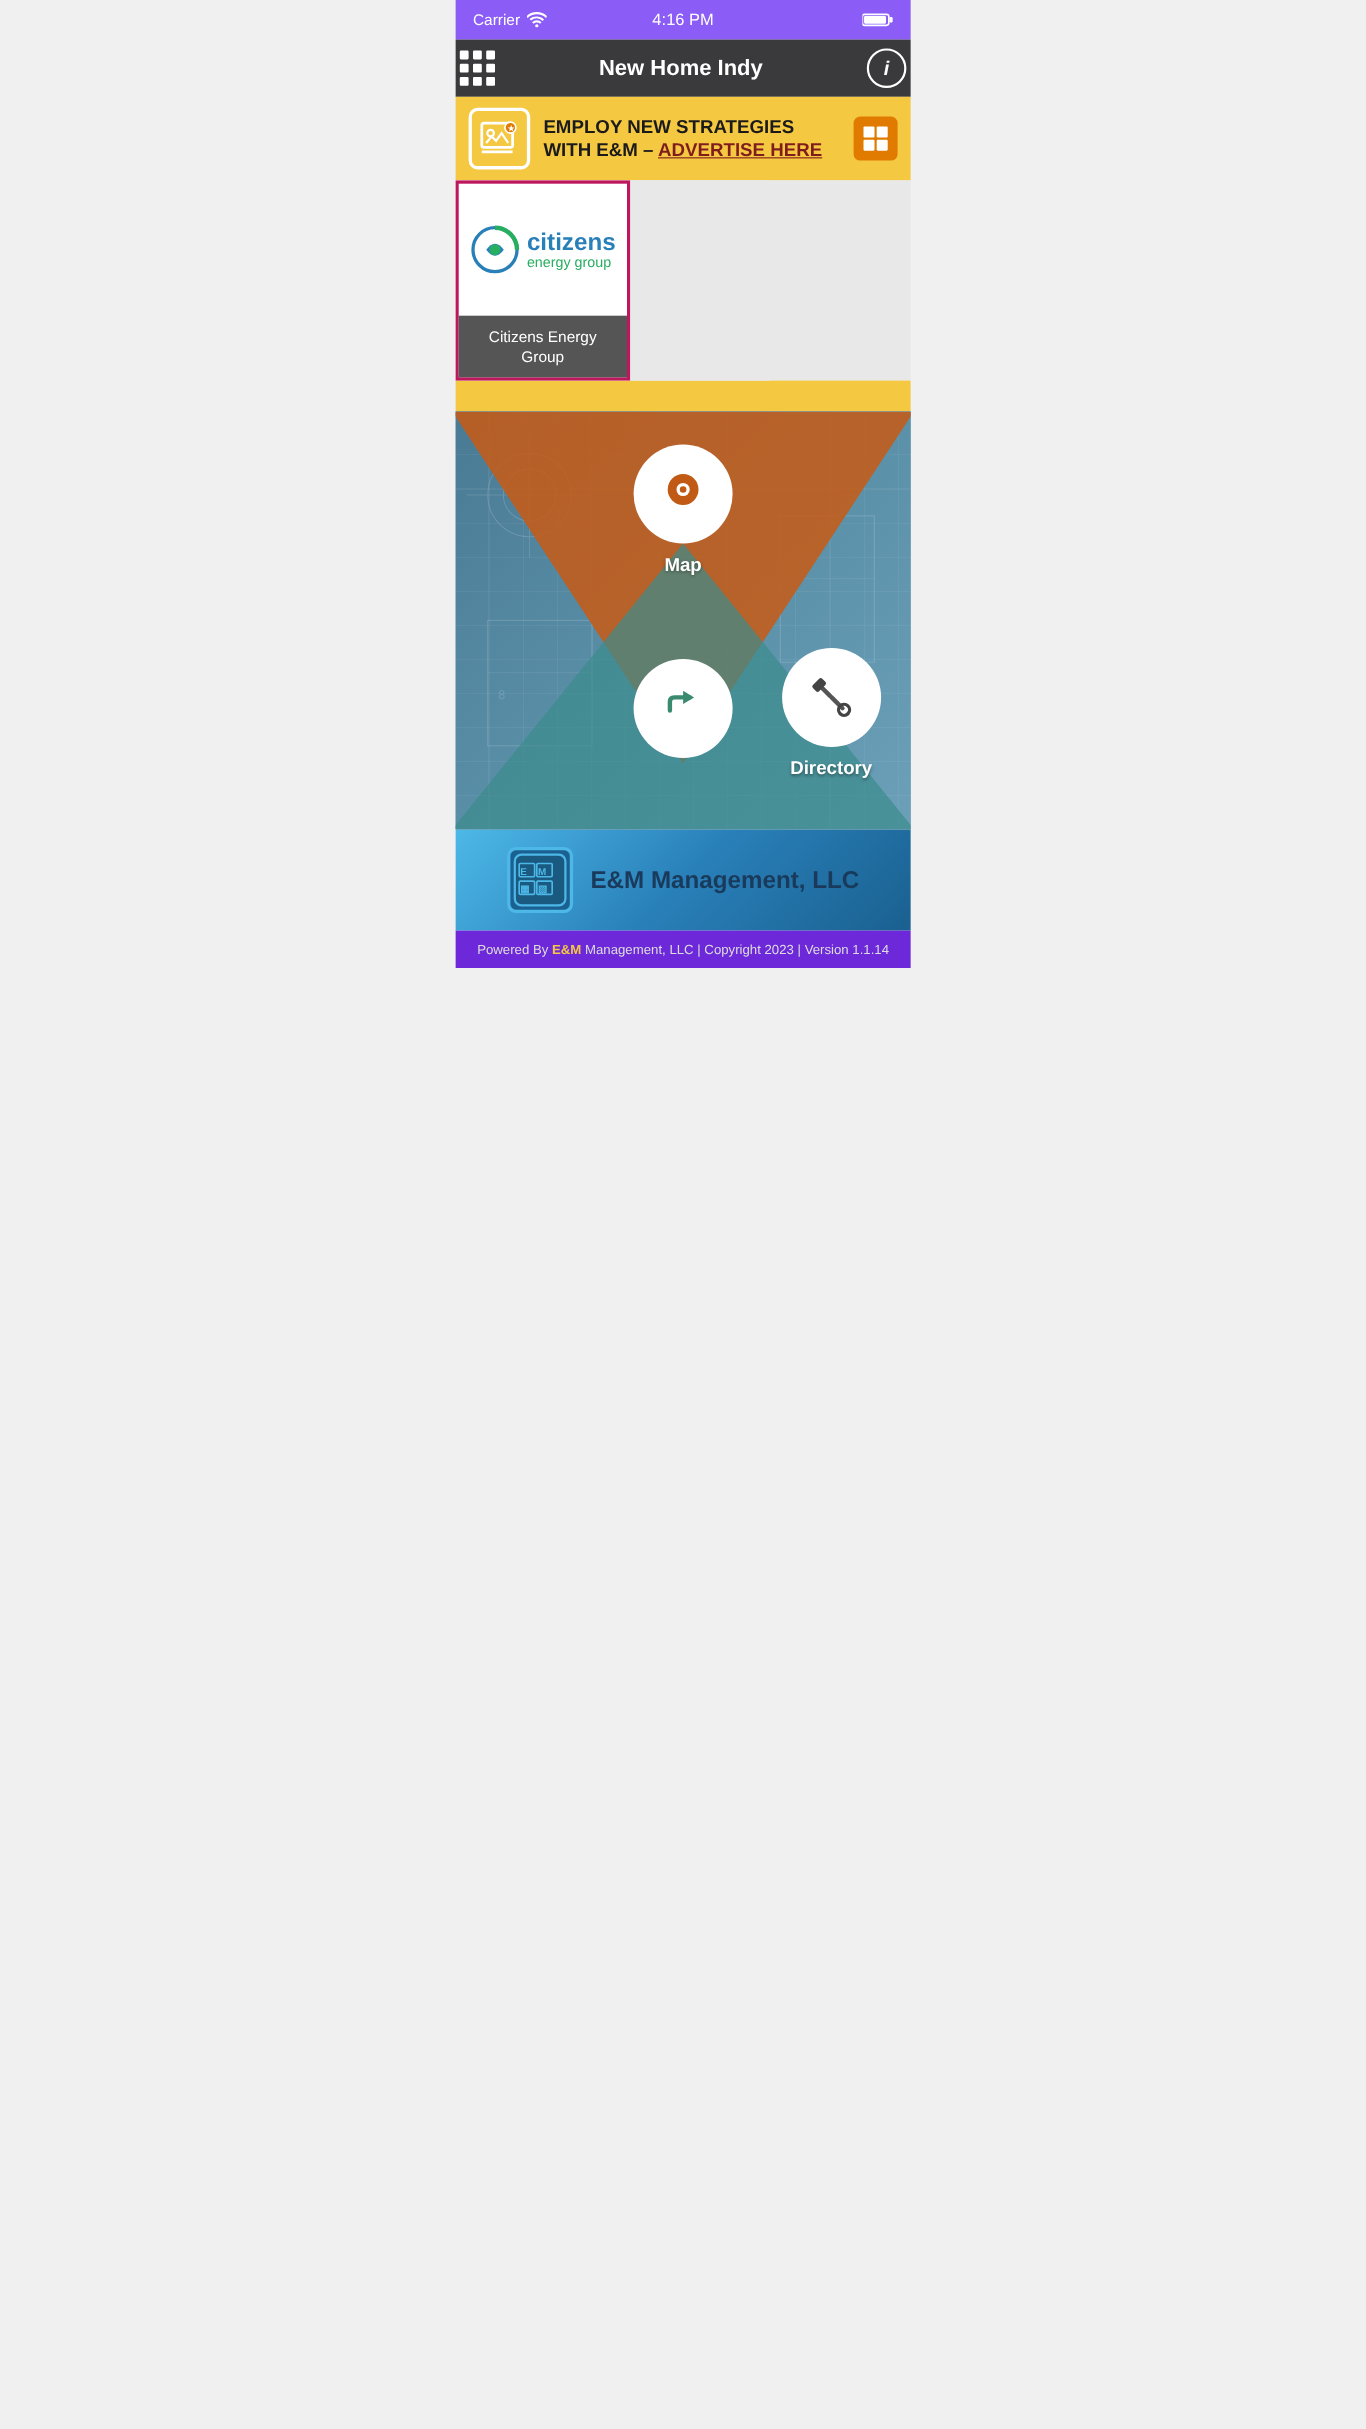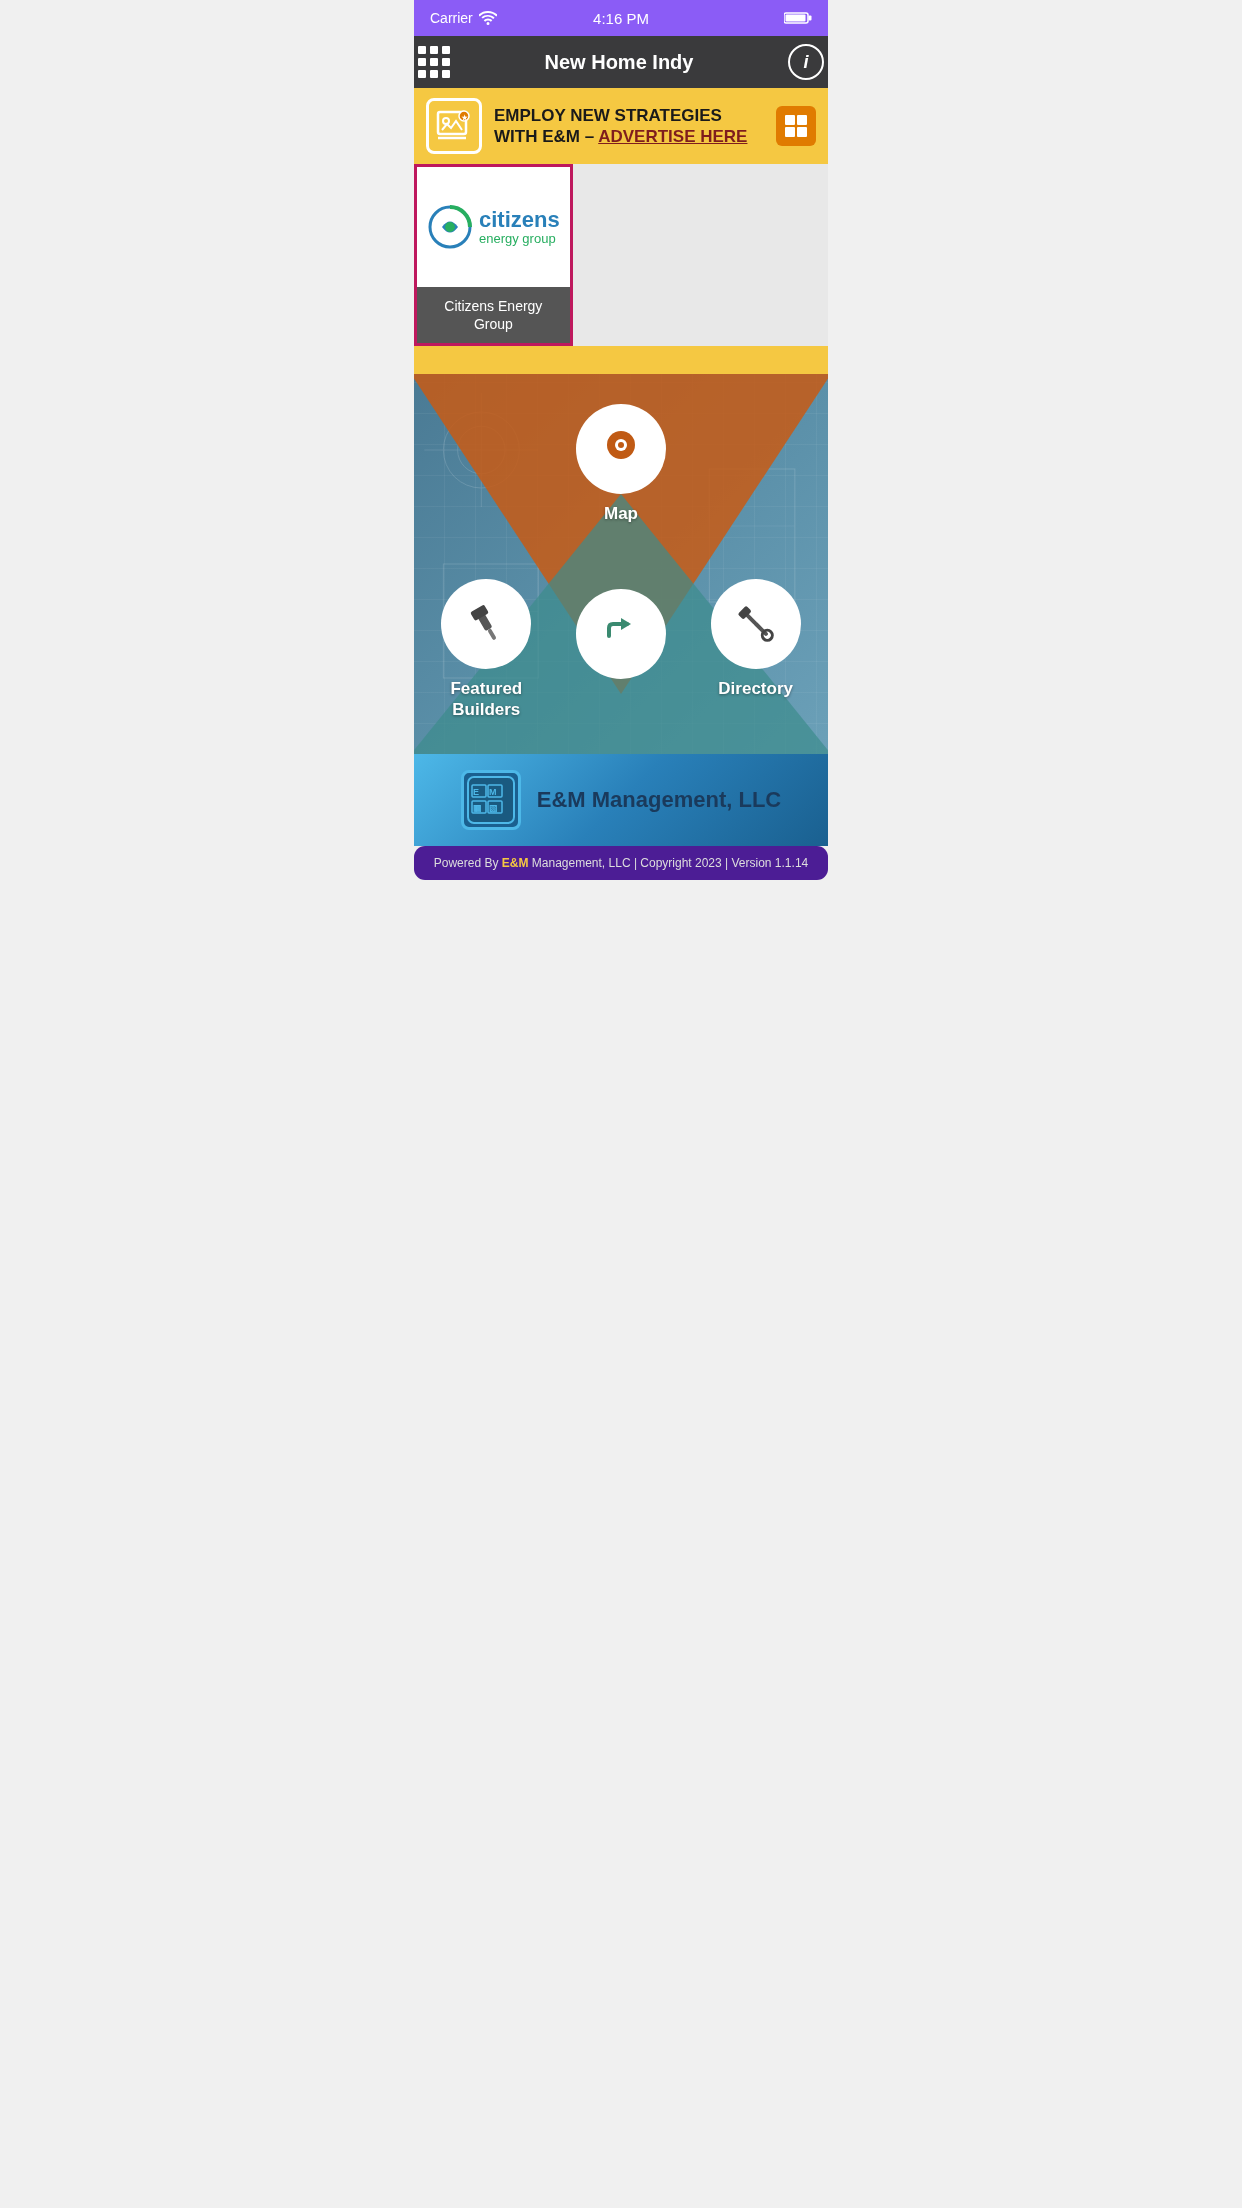--- a/index.html
+++ b/index.html
@@ -281,26 +281,25 @@
       flex-shrink: 0;
     }
     .footer-ad-text {
       font-size: 22px;
       font-weight: 800;
       color: #1a3a5c;
     }
 
     
     .bottom-bar {
-      background: #4c1d95;
+      background: #6d28d9;
       color: #ddd;
       text-align: center;
       padding: 10px;
       font-size: 12px;
-      border-radius: 11px;
     }
     .bottom-bar .em-link { color: #f5c842; font-weight: 600; }
 
     
     svg { display: block; }
   </style>
 </head>
 <body>
 
 <div class="status-bar">
@@ -420,34 +419,20 @@
           <circle cx="26" cy="22" r="7" fill="white"></circle>
           <circle cx="26" cy="22" r="3" fill="#c05a14"></circle>
           <path d="M26 36 Q18 26 18 22 A8 8 0 0 1 34 22 Q34 26 26 36Z" fill="#c05a14"></path>
           <circle cx="26" cy="22" r="6" fill="white"></circle>
           <circle cx="26" cy="22" r="3" fill="#c05a14"></circle>
         </svg>
       </div>
       <span class="nav-label">Map</span>
     </div>
 
-    <div class="nav-item left" style="margin-top:10px;">
-      <div class="nav-circle">
-        <svg width="52" height="52" viewBox="0 0 52 52">
-          <circle cx="26" cy="26" r="24" fill="white"></circle>
-          <g transform="rotate(-30 26 26)">
-            <rect x="22" y="10" width="8" height="22" rx="2" fill="#555"></rect>
-            <rect x="18" y="8" width="16" height="10" rx="2" fill="#444"></rect>
-            <rect x="24" y="32" width="4" height="12" rx="2" fill="#777"></rect>
-          </g>
-        </svg>
-      </div>
-      <span class="nav-label" style="white-space:pre-line;">Featured
-Builders</span>
-    </div>
 
     <div class="nav-item right" style="margin-top:10px;">
       <div class="nav-circle">
         <svg width="52" height="52" viewBox="0 0 52 52">
           <circle cx="26" cy="26" r="24" fill="white"></circle>
 
           <g transform="rotate(-45 26 26)">
             <rect x="24" y="8" width="4" height="18" rx="2" fill="#555"></rect>
             <rect x="20" y="6" width="12" height="8" rx="2" fill="#444"></rect>
           </g>

